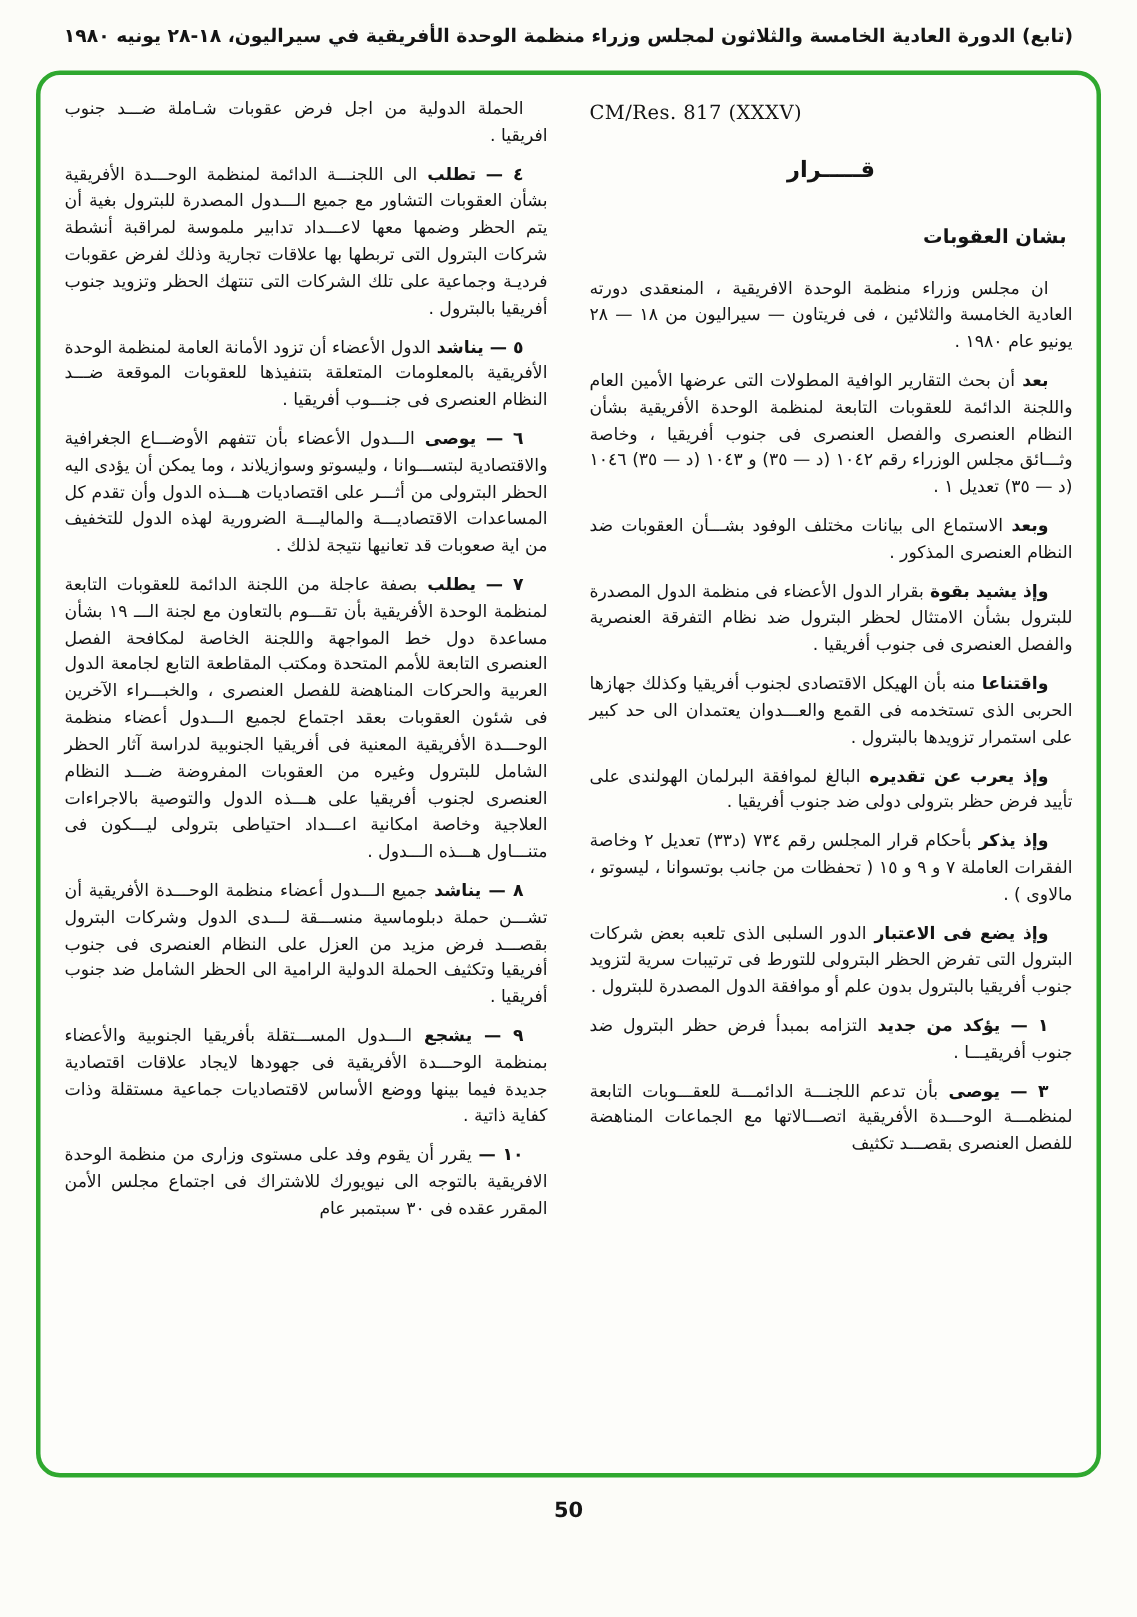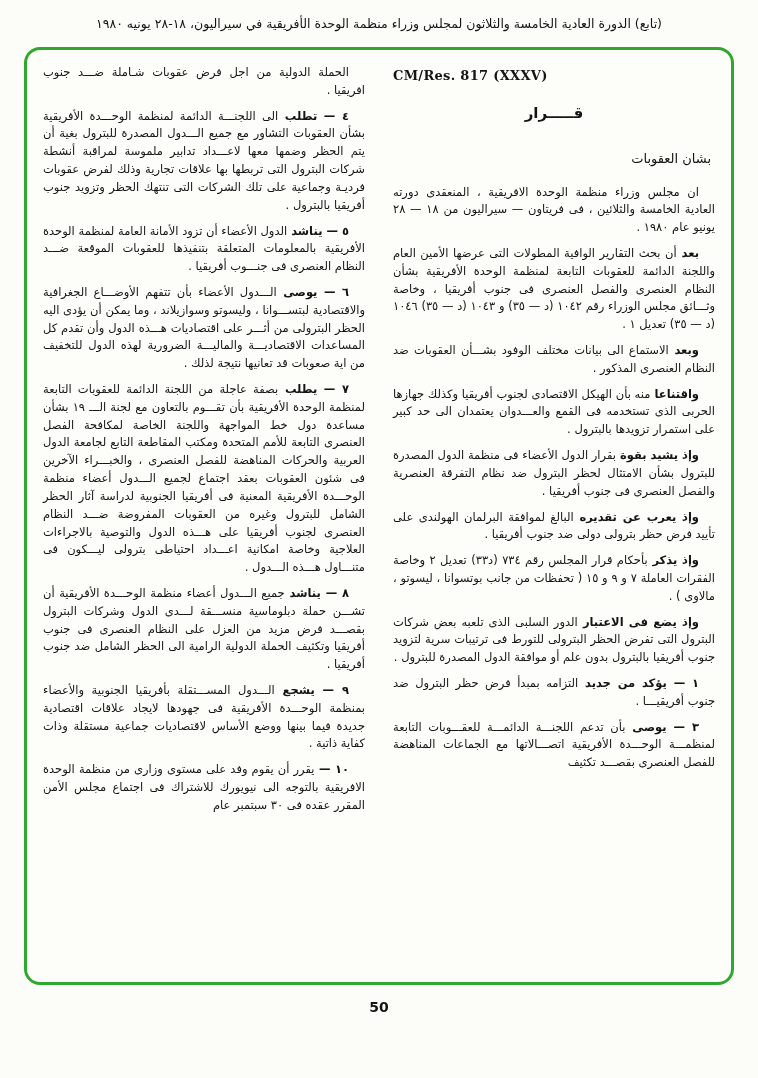--- a/index.html
+++ b/index.html
@@ -2,58 +2,58 @@
 <html lang="ar"><head>
 <meta charset="utf-8">
 <style>
   html,body{margin:0;padding:0;}
   body{
     width:758px;height:1078px;overflow:hidden;
     background:#fcfcf8;color:#141414;
     font-family:"DejaVu Sans", sans-serif;
   }
   .page-header{text-align:center;padding-top:16px;direction:rtl;}
-  .header-line1{font-size:12.5px;font-weight:normal;letter-spacing:.2px;}
+  .header-line1{font-size:12.5px;font-weight:bold;letter-spacing:.2px;}
   .header-line2{font-size:9.5px;font-weight:bold;margin-top:12px;color:#222;}
   .frame{
     margin:16px auto 0;width:710px;height:938px;box-sizing:border-box;
     border:3px solid #2fa82f;border-radius:16px;
     padding:14px 16px;overflow:hidden;background:#fdfdfa;
   }
   .columns{display:flex;direction:rtl;gap:28px;height:100%;}
   .col{flex:1 1 0;text-align:justify;font-size:11.5px;line-height:1.55;}
   .para{margin:0 0 8px;text-indent:16px;}
   .para strong{font-weight:bold;}
   .res-ref{
-    direction:ltr;text-align:left;font-weight:bold;font-size:13px;
+    direction:ltr;text-align:left;font-weight:normal;font-size:13px;
     margin:2px 0 16px;font-family:"DejaVu Serif", serif;letter-spacing:.3px;
   }
   .res-title{text-align:center;font-weight:bold;font-size:15px;letter-spacing:2px;margin:4px 0 24px;}
-  .res-subtitle{font-weight:normal;font-size:13px;margin:0 4px 14px 0;text-indent:0;}
+  .res-subtitle{font-weight:bold;font-size:13px;margin:0 4px 14px 0;text-indent:0;}
   .page-number{text-align:center;font-weight:bold;font-size:14px;margin-top:14px;}
 </style>
 </head>
 <body>
 
 <header class="page-header">
   <div class="header-line1">(تابع) الدورة العادية الخامسة والثلاثون لمجلس وزراء منظمة الوحدة الأفريقية في سيراليون، ١٨-٢٨ يونيه ١٩٨٠</div>
 </header>
 
 <main class="frame">
   <div class="columns">
     <section class="col">
       <div class="res-ref">CM/Res. 817 (XXXV)</div>
       <div class="res-title">قـــــرار</div>
       <div class="res-subtitle">بشان العقوبات</div>
       <div id="right-paras">
           <p class="para">ان مجلس وزراء منظمة الوحدة الافريقية ، المنعقدى دورته العادية الخامسة والثلائين ، فى فريتاون — سيراليون من ١٨ — ٢٨ يونيو عام ١٩٨٠ .</p>
           <p class="para"><strong>بعد </strong>أن بحث التقارير الوافية المطولات التى عرضها الأمين العام واللجنة الدائمة للعقوبات التابعة لمنظمة الوحدة الأفريقية بشأن النظام العنصرى والفصل العنصرى فى جنوب أفريقيا ، وخاصة وثـــائق مجلس الوزراء رقم ١٠٤٢ (د — ٣٥) و ١٠٤٣ (د — ٣٥) ١٠٤٦ (د — ٣٥) تعديل ١ .</p>
           <p class="para"><strong>وبعد </strong>الاستماع الى بيانات مختلف الوفود بشـــأن العقوبات ضد النظام العنصرى المذكور .</p>
+          <p class="para"><strong>وإذ يشيد بقوة </strong>بقرار الدول الأعضاء فى منظمة الدول المصدرة للبترول بشأن الامتثال لحظر البترول ضد نظام التفرقة العنصرية والفصل العنصرى فى جنوب أفريقيا .</p>
           <p class="para"><strong>واقتناعا </strong>منه بأن الهيكل الاقتصادى لجنوب أفريقيا وكذلك جهازها الحربى الذى تستخدمه فى القمع والعـــدوان يعتمدان الى حد كبير على استمرار تزويدها بالبترول .</p>
-          <p class="para"><strong>وإذ يشيد بقوة </strong>بقرار الدول الأعضاء فى منظمة الدول المصدرة للبترول بشأن الامتثال لحظر البترول ضد نظام التفرقة العنصرية والفصل العنصرى فى جنوب أفريقيا .</p>
           <p class="para"><strong>وإذ يعرب عن تقديره </strong>البالغ لموافقة البرلمان الهولندى على تأييد فرض حظر بترولى دولى ضد جنوب أفريقيا .</p>
           <p class="para"><strong>وإذ يذكر </strong>بأحكام قرار المجلس رقم ٧٣٤ (د٣٣) تعديل ٢ وخاصة الفقرات العاملة ٧ و ٩ و ١٥ ( تحفظات من جانب بوتسوانا ، ليسوتو ، مالاوى ) .</p>
           <p class="para"><strong>وإذ يضع فى الاعتبار </strong>الدور السلبى الذى تلعبه بعض شركات البترول التى تفرض الحظر البترولى للتورط فى ترتيبات سرية لتزويد جنوب أفريقيا بالبترول بدون علم أو موافقة الدول المصدرة للبترول .</p>
           <p class="para"><strong>١ — يؤكد من جديد </strong>التزامه بمبدأ فرض حظر البترول ضد جنوب أفريقيـــا .</p>
           <p class="para"><strong>٣ — يوصى </strong>بأن تدعم اللجنـــة الدائمـــة للعقـــوبات التابعة لمنظمـــة الوحـــدة الأفريقية اتصـــالاتها مع الجماعات المناهضة للفصل العنصرى بقصـــد تكثيف</p>
         </div>
     </section>
     <section class="col">
       <div id="left-paras">
           <p class="para">الحملة الدولية من اجل فرض عقوبات شـاملة ضـــد جنوب افريقيا .</p>

